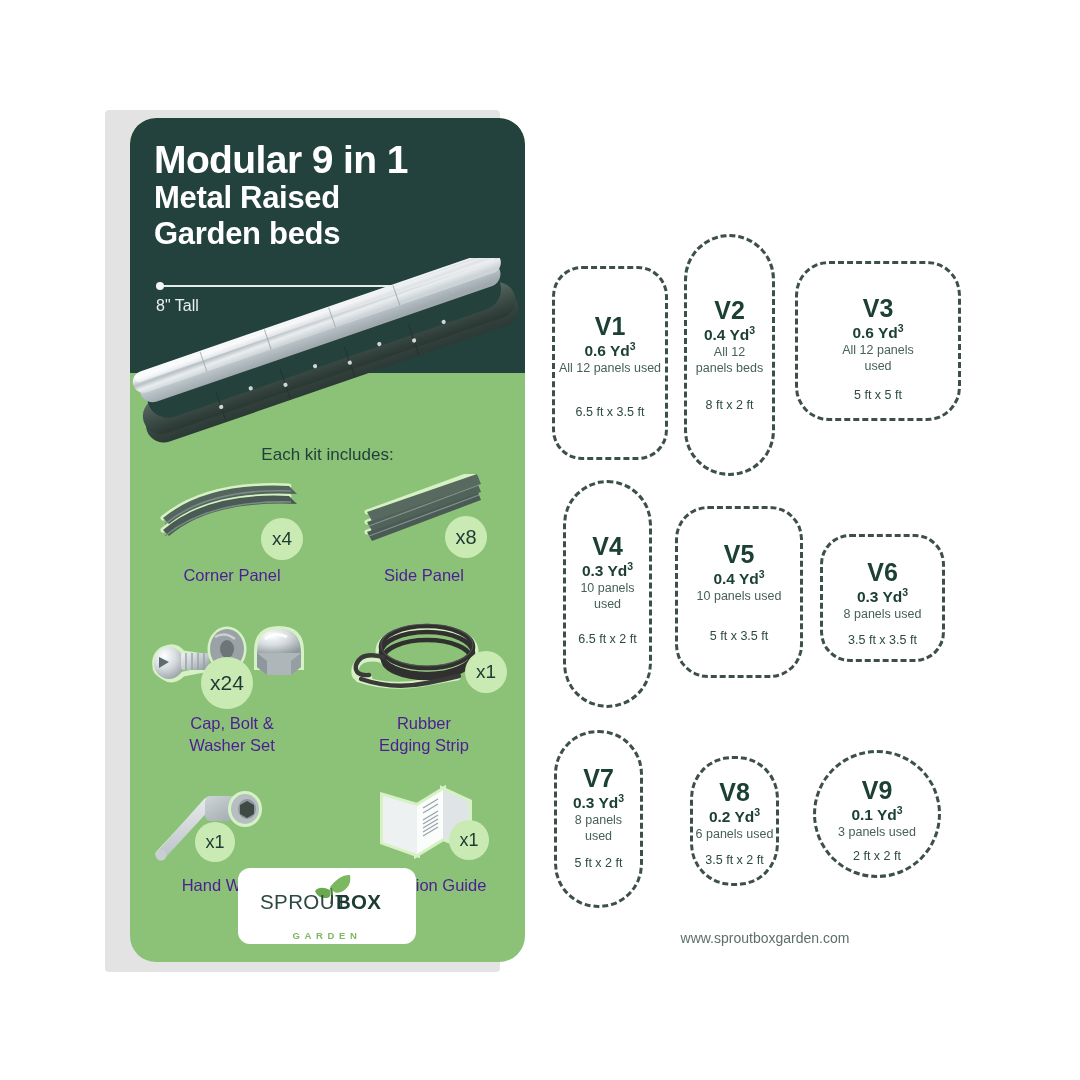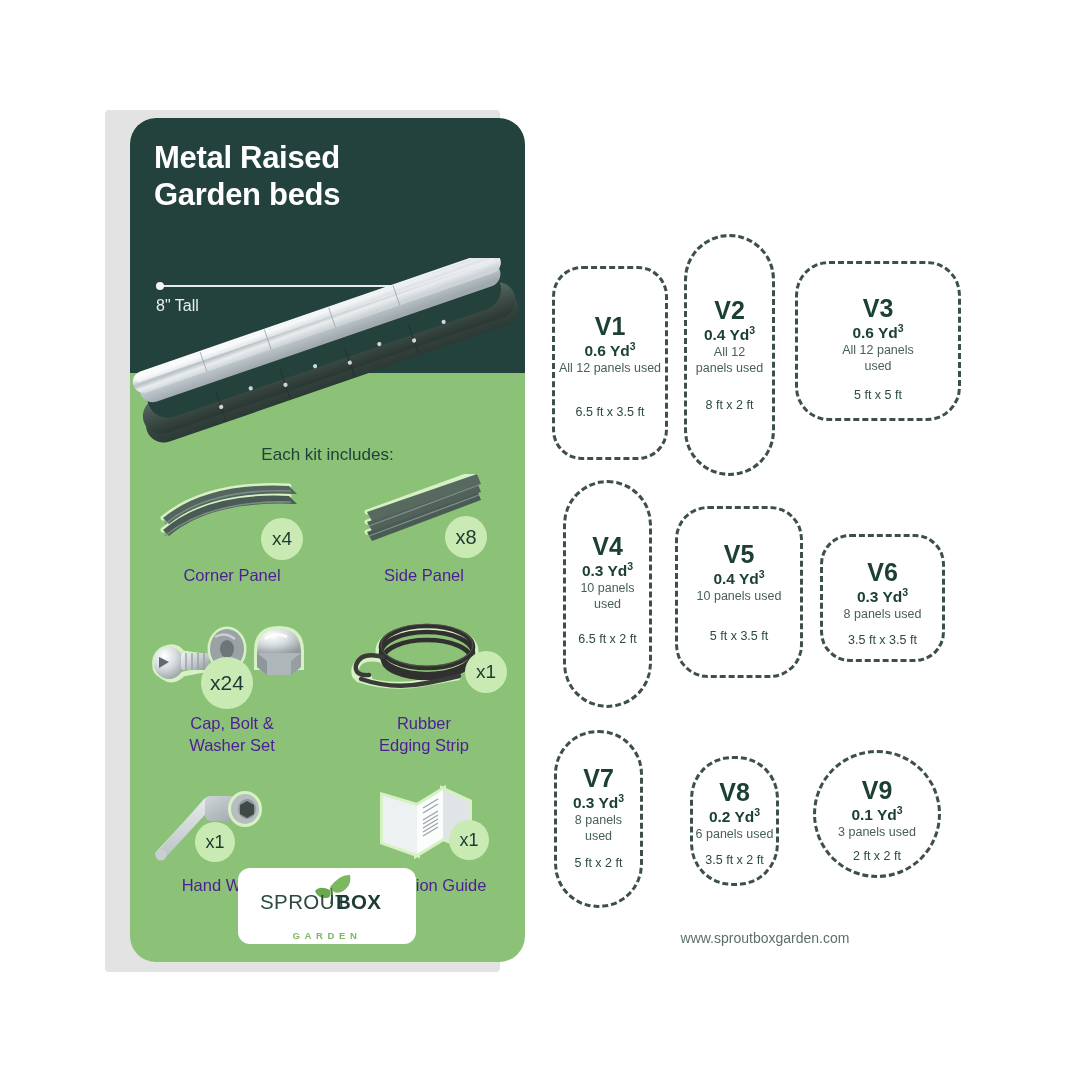--- a/index.html
+++ b/index.html
@@ -144,20 +144,21 @@
 <body>
 <div id="root">
 
 <div class="gray-backdrop"></div>
 
 <div class="green-card">
 
   <div class="dark-header"></div>
 
   <div class="title-block">
+    <div class="title-line1">Modular 9 in 1</div>
     <div class="title-line2">Metal Raised</div>
     <div class="title-line3">Garden beds</div>
   </div>
 
   <div class="dim-wrap">
     <div class="dim-line">
       <div class="bar"></div>
       <div class="dot"></div>
     </div>
     <div class="dim-label">8" Tall</div>
@@ -444,21 +445,21 @@
       <div>All 12 panels used</div>
     </div>
     <div class="ldim" style="margin-top:28px;">6.5 ft x 3.5 ft</div>
   </div>
 
   <div class="lcard" style="left:139px; top:16px; width:91px; height:242px; border-radius:46px; padding-top:60px;">
     <div class="lv">V2</div>
     <div class="lyd"><span>0.4 Yd</span><sup>3</sup></div>
     <div class="lpan">
       <div>All 12</div>
-      <div>panels used</div>
+      <div>panels beds</div>
     </div>
     <div class="ldim" style="margin-top:22px;">8 ft x 2 ft</div>
   </div>
 
   <div class="lcard" style="left:250px; top:43px; width:166px; height:160px; border-radius:34px; padding-top:31px;">
     <div class="lv">V3</div>
     <div class="lyd"><span>0.6 Yd</span><sup>3</sup></div>
     <div class="lpan">
       <div>All 12 panels</div>
       <div>used</div>

